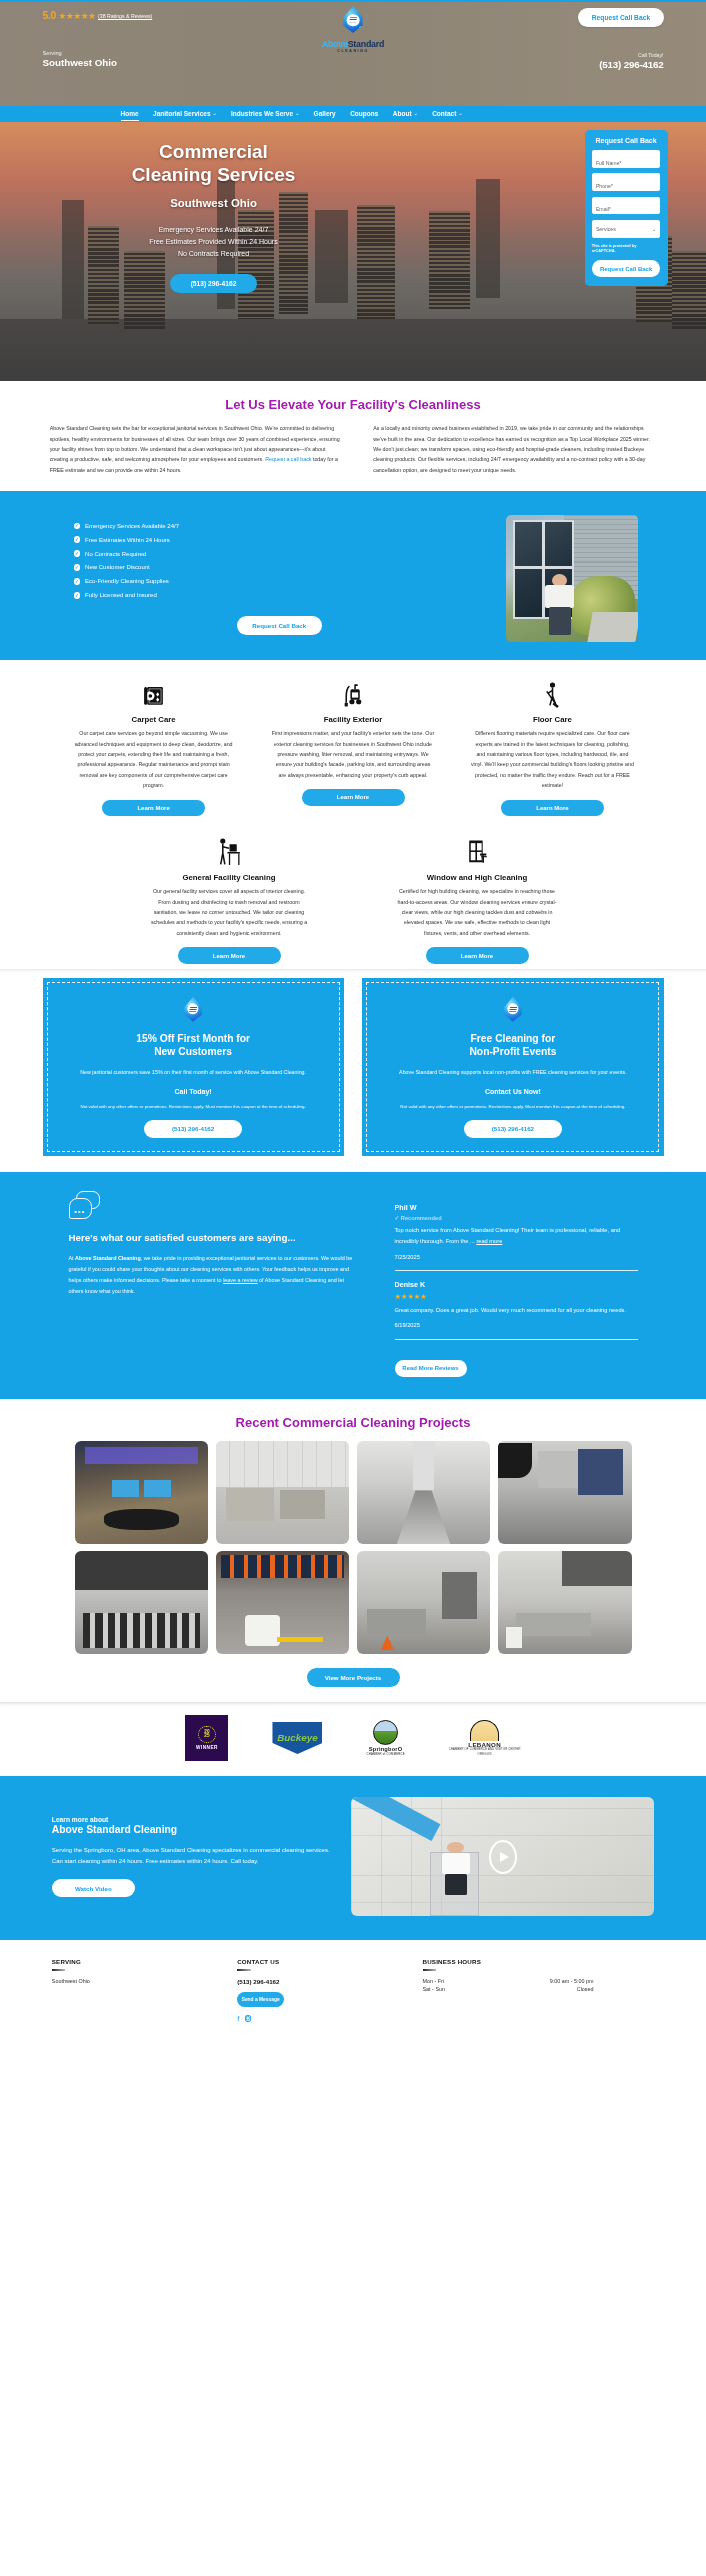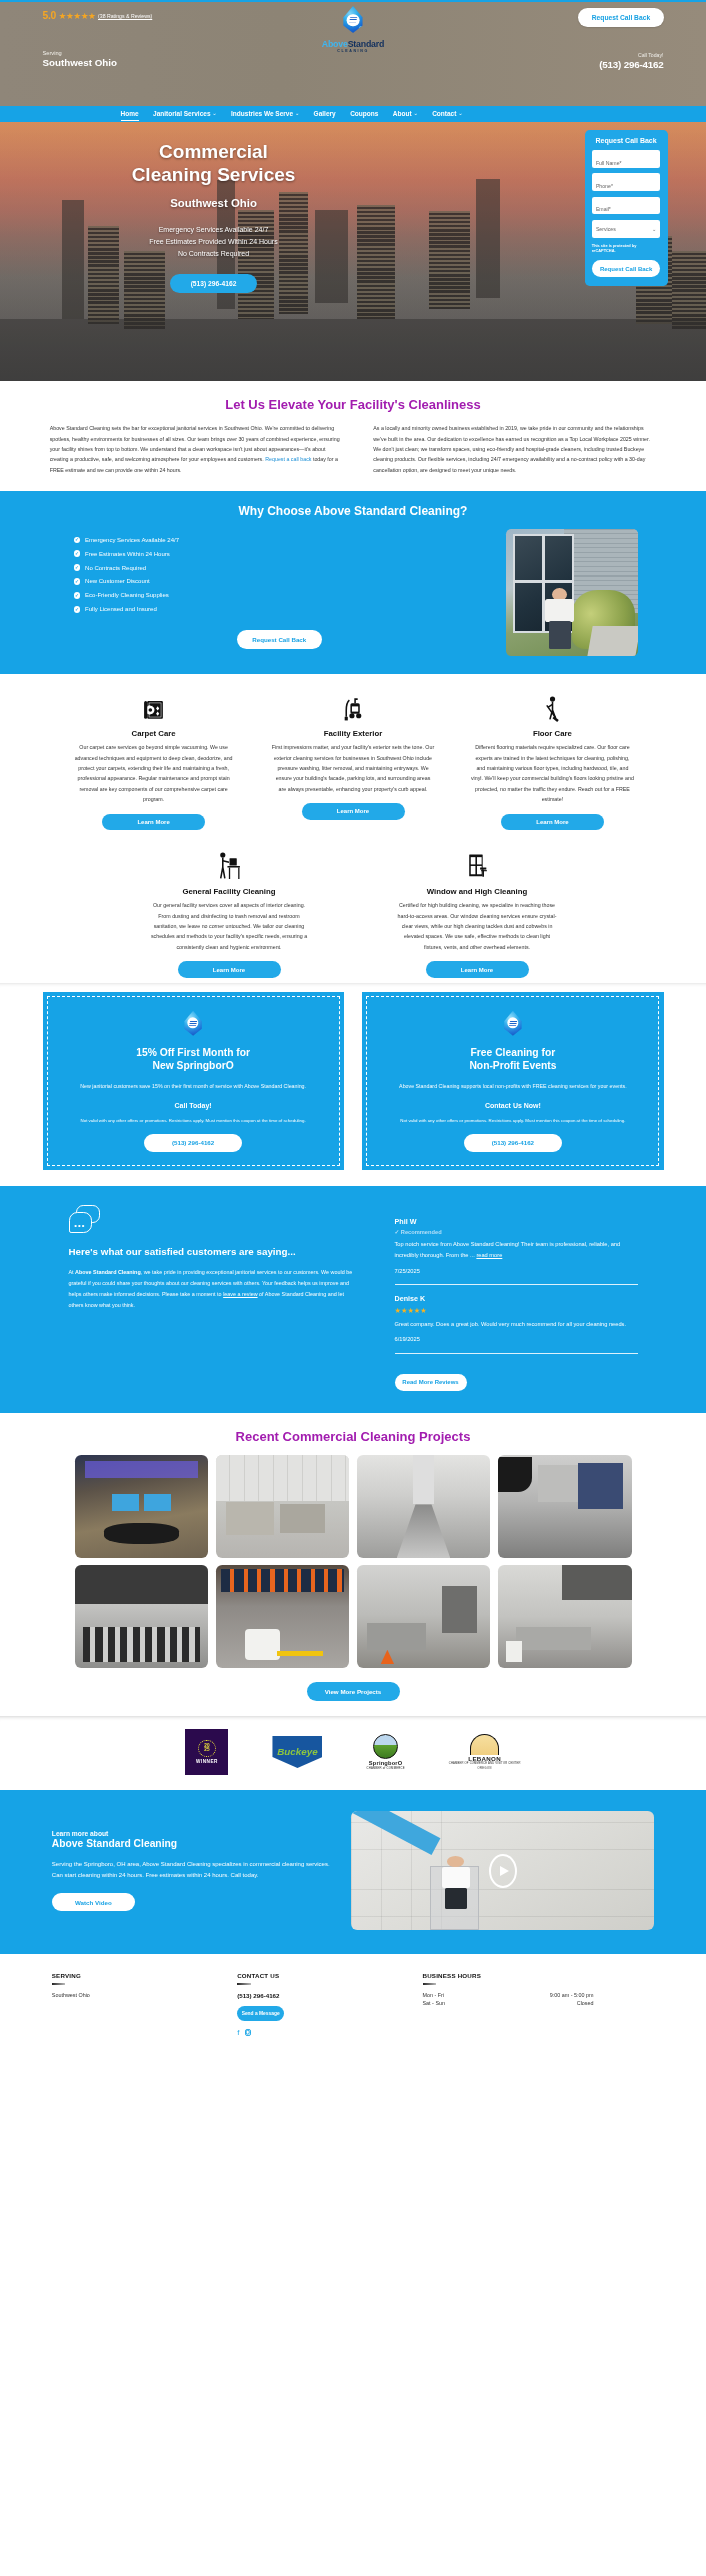--- a/index.html
+++ b/index.html
@@ -385,21 +385,20 @@
     <div class="sec">
       <div class="sec-title">Let Us Elevate Your Facility's Cleanliness</div>
       <div class="two-col">
         <p><span>Above Standard Cleaning sets the bar for exceptional janitorial services in Southwest Ohio. We're committed to delivering spotless, healthy environments for businesses of all sizes. Our team brings over 30 years of combined experience, ensuring your facility shines from top to bottom. We understand that a clean workspace isn't just about appearances—it's about creating a productive, safe, and welcoming atmosphere for your employees and customers. </span><a href="#">Request a call back</a><span> today for a FREE estimate and we can provide one within 24 hours.</span></p>
         <p>As a locally and minority owned business established in 2019, we take pride in our community and the relationships we've built in the area. Our dedication to excellence has earned us recognition as a Top Local Workplace 2025 winner. We don't just clean; we transform spaces, using eco-friendly and hospital-grade cleaners, including trusted Buckeye cleaning products. Our flexible services, including 24/7 emergency availability and a no-contract policy with a 30-day cancellation option, are designed to meet your unique needs.</p>
       </div>
     </div>
   </div>
 
   <div class="why">
-    <div class="why-title">Why Choose Above Standard Cleaning?</div>
     <div class="why-body">
       <div class="why-left">
         <div class="why-item">
             <span class="chk">✓</span>
             <span class="lbl">Emergency Services Available 24/7</span>
           </div>
         <div class="why-item">
             <span class="chk">✓</span>
             <span class="lbl">Free Estimates Within 24 Hours</span>
           </div>
@@ -530,21 +529,21 @@
     <div class="coupons">
       <div class="coupon">
         <div class="coupon-in">
           <div class="cp-logo">
             <div style="width:20.7px;height:25px;margin:0 auto;background:radial-gradient(circle at 36% 28%,#9fe0fa 0%,#39b4ef 32%,#1d6fd5 68%,#153fa8 100%);clip-path:polygon(50% 0%,92% 42%,92% 72%,50% 100%,8% 72%,8% 42%);position:relative;">
               <div style="position:absolute;left:50%;top:48%;transform:translate(-50%,-50%);width:11.4px;height:11.4px;border-radius:50%;background:#fff;"></div>
               <div style="position:absolute;left:50%;top:48%;transform:translate(-50%,-50%) skewX(-14deg);width:6.7px;height:4.7px;background:repeating-linear-gradient(180deg,#1e63c9 0 1px,#fff 1px 2.1px);"></div>
             </div>
           </div>
           <div class="cp-h">15% Off First Month for</div>
-          <div class="cp-h">New SpringborO</div>
+          <div class="cp-h">New Customers</div>
           <div class="cp-p">New janitorial customers save 15% on their first month of service with Above Standard Cleaning.</div>
           <div class="cp-cta">Call Today!</div>
           <div class="cp-fine">Not valid with any other offers or promotions. Restrictions apply. Must mention this coupon at the time of scheduling.</div>
           <button class="cp-btn">(513) 296-4162</button>
         </div>
       </div>
 
       <div class="coupon">
         <div class="coupon-in">
           <div class="cp-logo">

